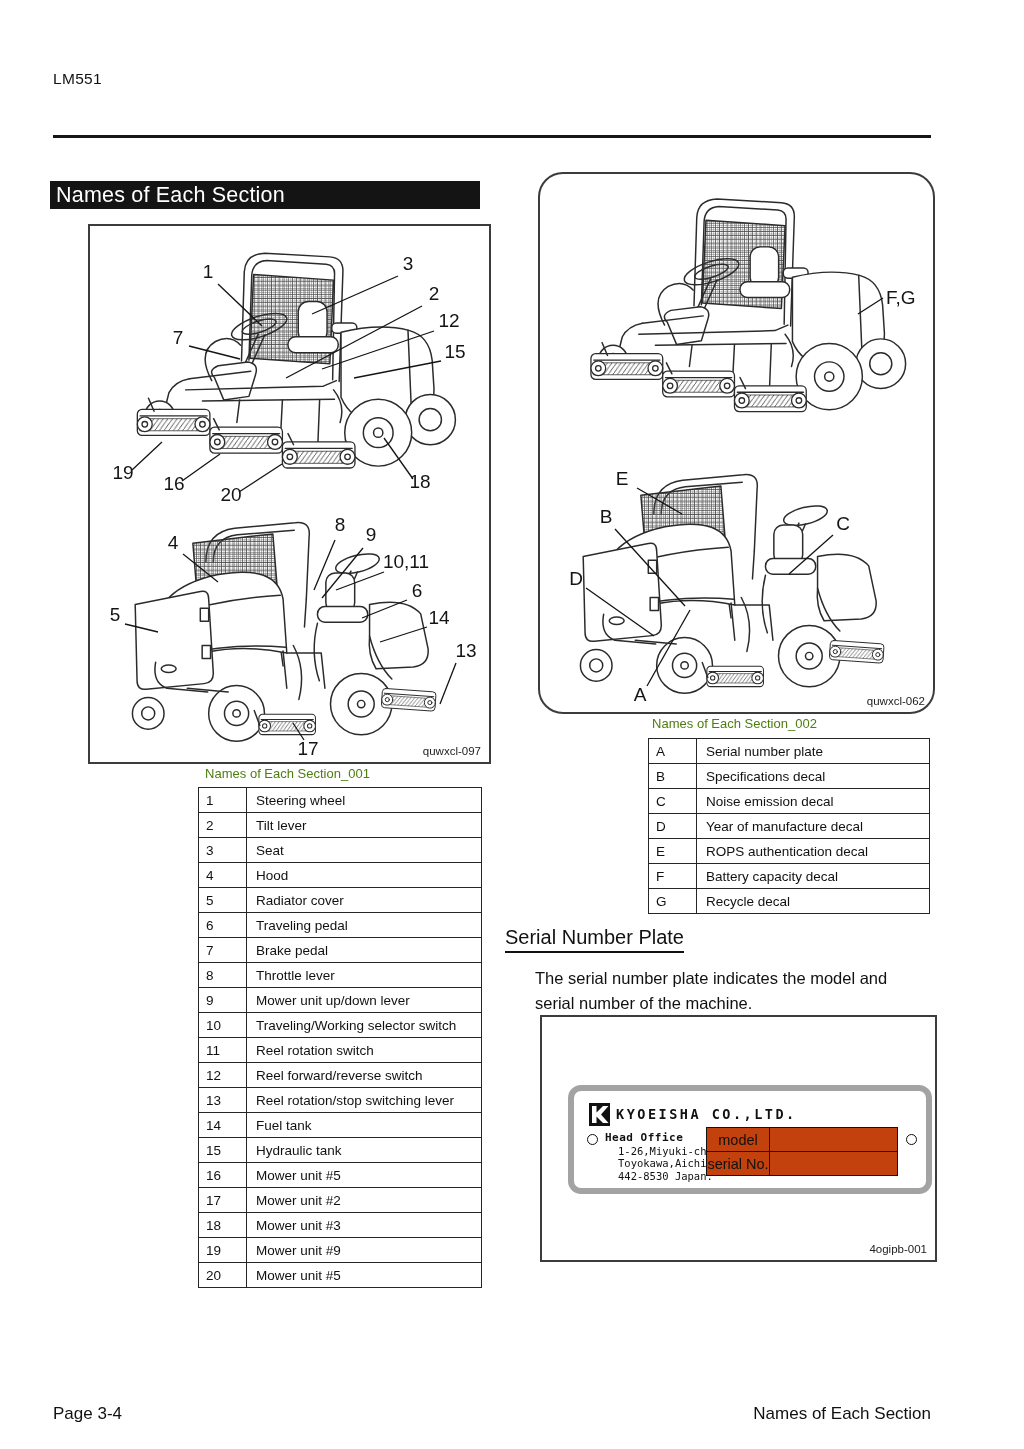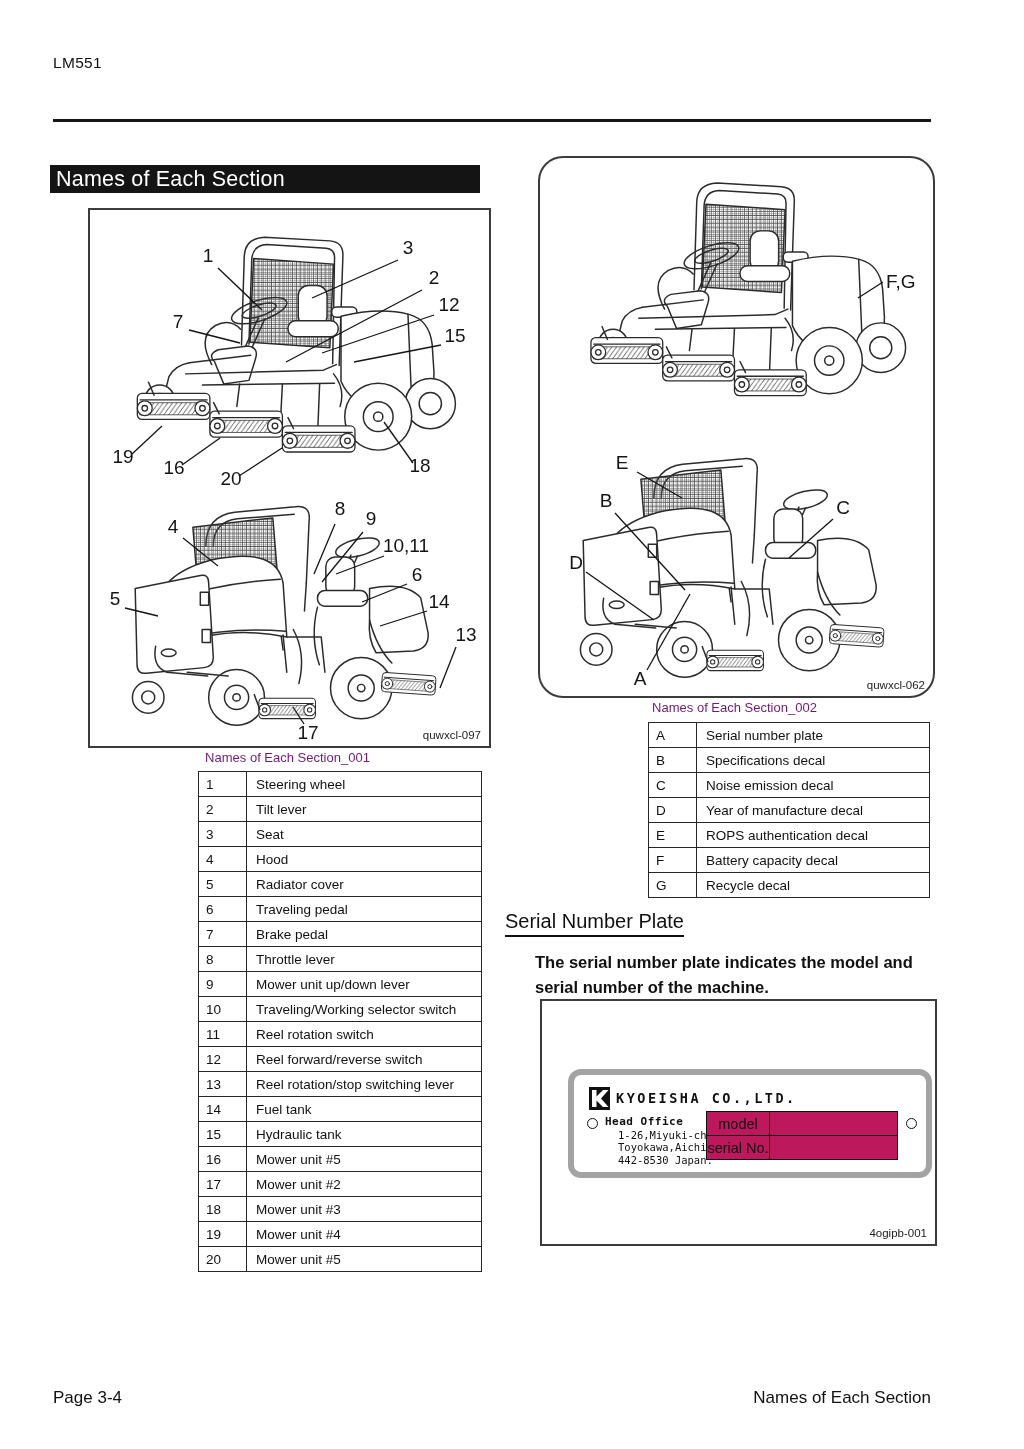--- a/index.html
+++ b/index.html
@@ -1,49 +1,49 @@
 <!DOCTYPE html>
 <html><head>
 <meta charset="utf-8">
 <style>
   html,body{margin:0;padding:0;background:#e8e8e8;}
   .page{position:relative;width:1024px;height:1449px;background:#ffffff;margin:0 auto;
         font-family:"Liberation Sans",sans-serif;color:#111;overflow:hidden;}
-  .abs{position:absolute;}
+  .abs{position:absolute;margin-top:16px;}
   .model-code{left:53px;top:54px;font-size:15.5px;letter-spacing:.3px;}
   .page-title{left:52px;top:74px;font-size:30px;letter-spacing:.4px;}
   .title-rule{left:53px;top:119px;width:878px;height:2.5px;background:#161616;}
   .banner{left:50px;top:165px;width:430px;height:28px;background:#141414;color:#fff;
           font-size:21.5px;line-height:28px;padding-left:6px;box-sizing:border-box;letter-spacing:.2px;}
   .figbox{border:2px solid #3c3c3c;background:#fff;}
   .fig1{left:88px;top:208px;width:399px;height:536px;}
   .fig2{left:538px;top:156px;width:393px;height:538px;border-radius:25px;}
   .figcode{position:absolute;right:8px;bottom:5px;font-size:11.5px;color:#222;}
-  .cap{font-size:13px;text-align:center;color:#701a75;}
+  .cap{font-size:13px;text-align:center;color:#4d7c0f;}
   .cap1{left:88px;top:750px;width:399px;}
   .cap2{left:538px;top:700px;width:393px;}
   .tablewrap1{left:198px;top:771px;width:284px;}
   .tablewrap2{left:648px;top:722px;width:282px;}
   table.parts{border-collapse:collapse;width:100%;font-size:13.5px;color:#111;}
   table.parts td{border:1.6px solid #262626;height:24px;padding:0 2px 0 9px;background:#fff;}
   table.parts td.k{width:38px;padding-left:7px;}
   .serial-head{left:505px;top:910px;font-size:20px;border-bottom:2px solid #111;padding-bottom:2px;}
-  .serial-body{left:535px;top:950px;width:382px;font-size:16.5px;line-height:1.5;font-weight:bold;}
+  .serial-body{left:535px;top:950px;width:382px;font-size:16.5px;line-height:1.5;}
   .serialfig{left:540px;top:999px;width:393px;height:243px;}
   .plate{position:absolute;left:26px;top:68px;width:352px;height:97px;border:6px solid #a3a3a3;border-radius:13px;background:#fff;}
   .klogo{position:absolute;left:14px;top:11px;}
   .company{position:absolute;left:42px;top:15px;font-family:"DejaVu Sans Mono",monospace;
            font-weight:bold;font-size:13.5px;letter-spacing:2.5px;white-space:nowrap;}
   .holeL{position:absolute;left:13px;top:43px;width:9px;height:9px;border:1.6px solid #111;border-radius:50%;}
   .holeR{position:absolute;right:9px;top:43px;width:9px;height:9px;border:1.6px solid #111;border-radius:50%;}
   .office{position:absolute;left:31px;top:41px;font-family:"DejaVu Sans Mono",monospace;font-size:10.5px;line-height:12.5px;}
   .office .hd{font-size:11px;font-weight:bold;letter-spacing:.5px;}
   .office .addr{margin-left:13px;}
   .mtable{position:absolute;left:132px;top:36px;width:192px;border-collapse:collapse;}
-  .mtable td{border:1.8px solid #101010;height:23px;font-size:14.5px;text-align:center;background:#be185d;padding:0;}
+  .mtable td{border:1.8px solid #101010;height:23px;font-size:14.5px;text-align:center;background:#c2410c;padding:0;}
   .mtable td.lbl{width:62px;}
   .serialcap{left:540px;top:1249px;width:393px;font-size:15px;text-align:center;}
   .foot{top:1388px;font-size:17px;}
   .footL{left:53px;}
   .footR{right:93px;}
   svg text{font-family:"Liberation Sans",sans-serif;font-size:19px;fill:#141414;}
 </style>
 </head>
 <body>
 
@@ -252,21 +252,21 @@
       <tr>
             <td class="k">17</td>
             <td>Mower unit #2</td>
           </tr>
       <tr>
             <td class="k">18</td>
             <td>Mower unit #3</td>
           </tr>
       <tr>
             <td class="k">19</td>
-            <td>Mower unit #4</td>
+            <td>Mower unit #9</td>
           </tr>
       <tr>
             <td class="k">20</td>
             <td>Mower unit #5</td>
           </tr>
     </tbody>
       </table>
   </div>
 
   <div class="abs figbox fig2">

